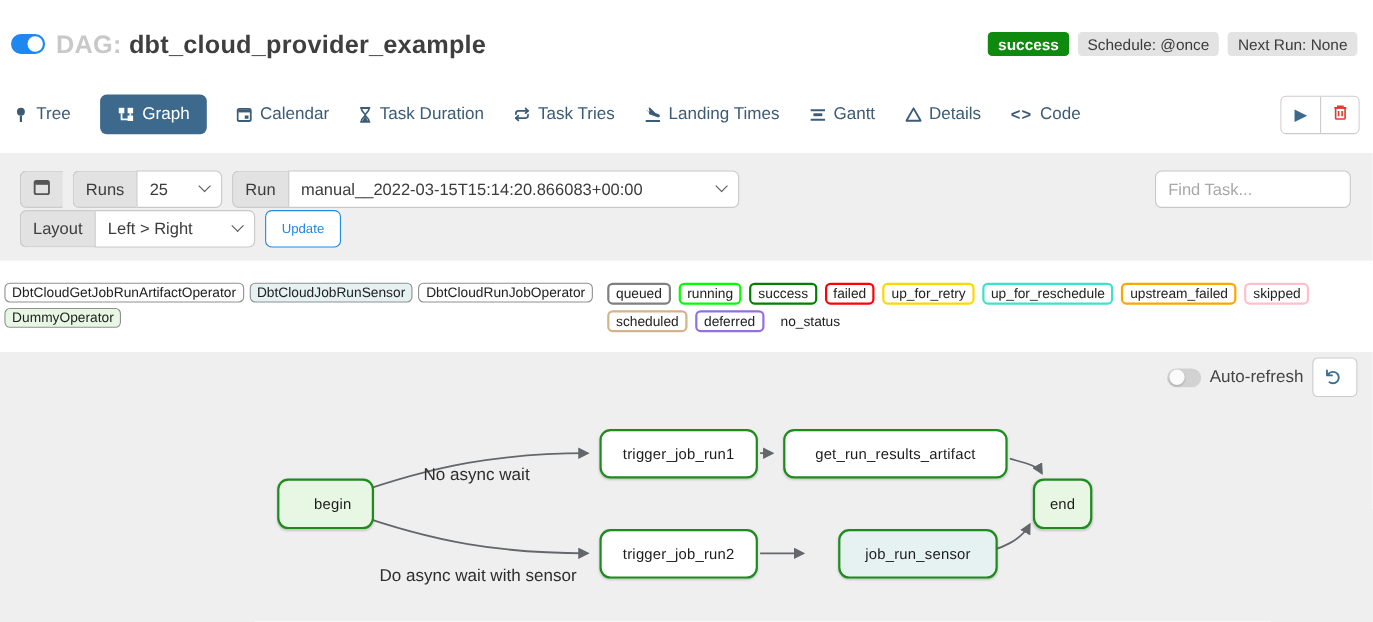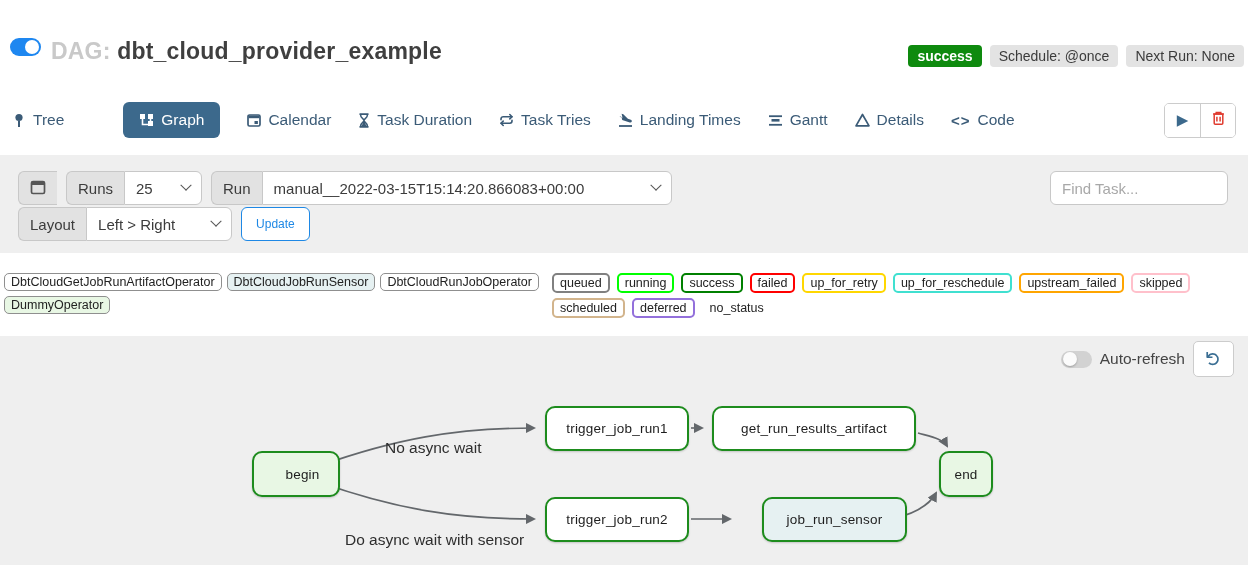--- a/index.html
+++ b/index.html
@@ -1,38 +1,38 @@
 <!DOCTYPE html>
 <html><head>
 <meta charset="utf-8">
 <style>
   * { box-sizing: border-box; margin: 0; padding: 0; }
   html, body { width: 1248px; height: 565px; overflow: hidden; background: #fff;
     font-family: "Liberation Sans", "DejaVu Sans", sans-serif; color: #3c3c3c; }
 
   
-  .header { display: flex; padding: 22px 4px 0 10px; height: 58px; margin-top: 16px; }
+  .header { display: flex; align-items: center; padding: 22px 14px 0 10px; height: 58px; }
   .toggle { width: 31px; height: 18px; border-radius: 9px; background: #1e87f0; position: relative;
     cursor: pointer; flex: 0 0 auto; }
   .toggle .knob { position: absolute; top: 2px; left: 15px; width: 14px; height: 14px;
     border-radius: 50%; background: #fff; }
   .dag-line { font-size: 23px; font-weight: bold; margin-left: 10px; letter-spacing: .2px; }
   .dag-prefix { color: #c9c9c9; font-weight: bold; }
   .dag-title { color: #3f3f3f; }
   .badges { margin-left: auto; display: flex; gap: 8px; align-items: center; }
   .badge { font-size: 14px; padding: 3px 9px; border-radius: 4px; background: #e3e3e3;
     color: #3b3b3b; white-space: nowrap; }
   .badge.success { background: #0e8a0e; color: #fff; font-weight: bold; }
 
   
   .tabbar { display: flex; align-items: center; margin-top: 26px; padding: 0 12px; height: 40px; gap: 27px; }
   .tab { display: flex; align-items: center; gap: 7px; color: #3b5b77; font-size: 15.5px;
     font-weight: 500; cursor: pointer; white-space: nowrap; }
   .tab svg { display: block; }
-  .tab.active { background: #3c698c; color: #fff; border-radius: 6px; padding: 9px 16px; margin-left: 32px; }
+  .tab.active { background: #3c698c; color: #fff; border-radius: 6px; padding: 9px 16px; }
   .tab .code-glyph { font-weight: bold; font-size: 15px; letter-spacing: 1px; }
   .tab .tri-glyph { font-size: 16px; line-height: 1; }
   .actions { margin-left: auto; display: flex; border: 1px solid #ccc; border-radius: 5px; overflow: hidden; }
   .action-btn { width: 35px; height: 33px; display: flex; align-items: center; justify-content: center;
     background: #fff; cursor: pointer; }
   .action-btn + .action-btn { border-left: 1px solid #ccc; }
   .play-glyph { color: #3c698c; font-size: 15px; }
 
   
   .filter-panel { background: #efefef; margin-top: 15px; padding: 16px 18px 12px 18px; }

